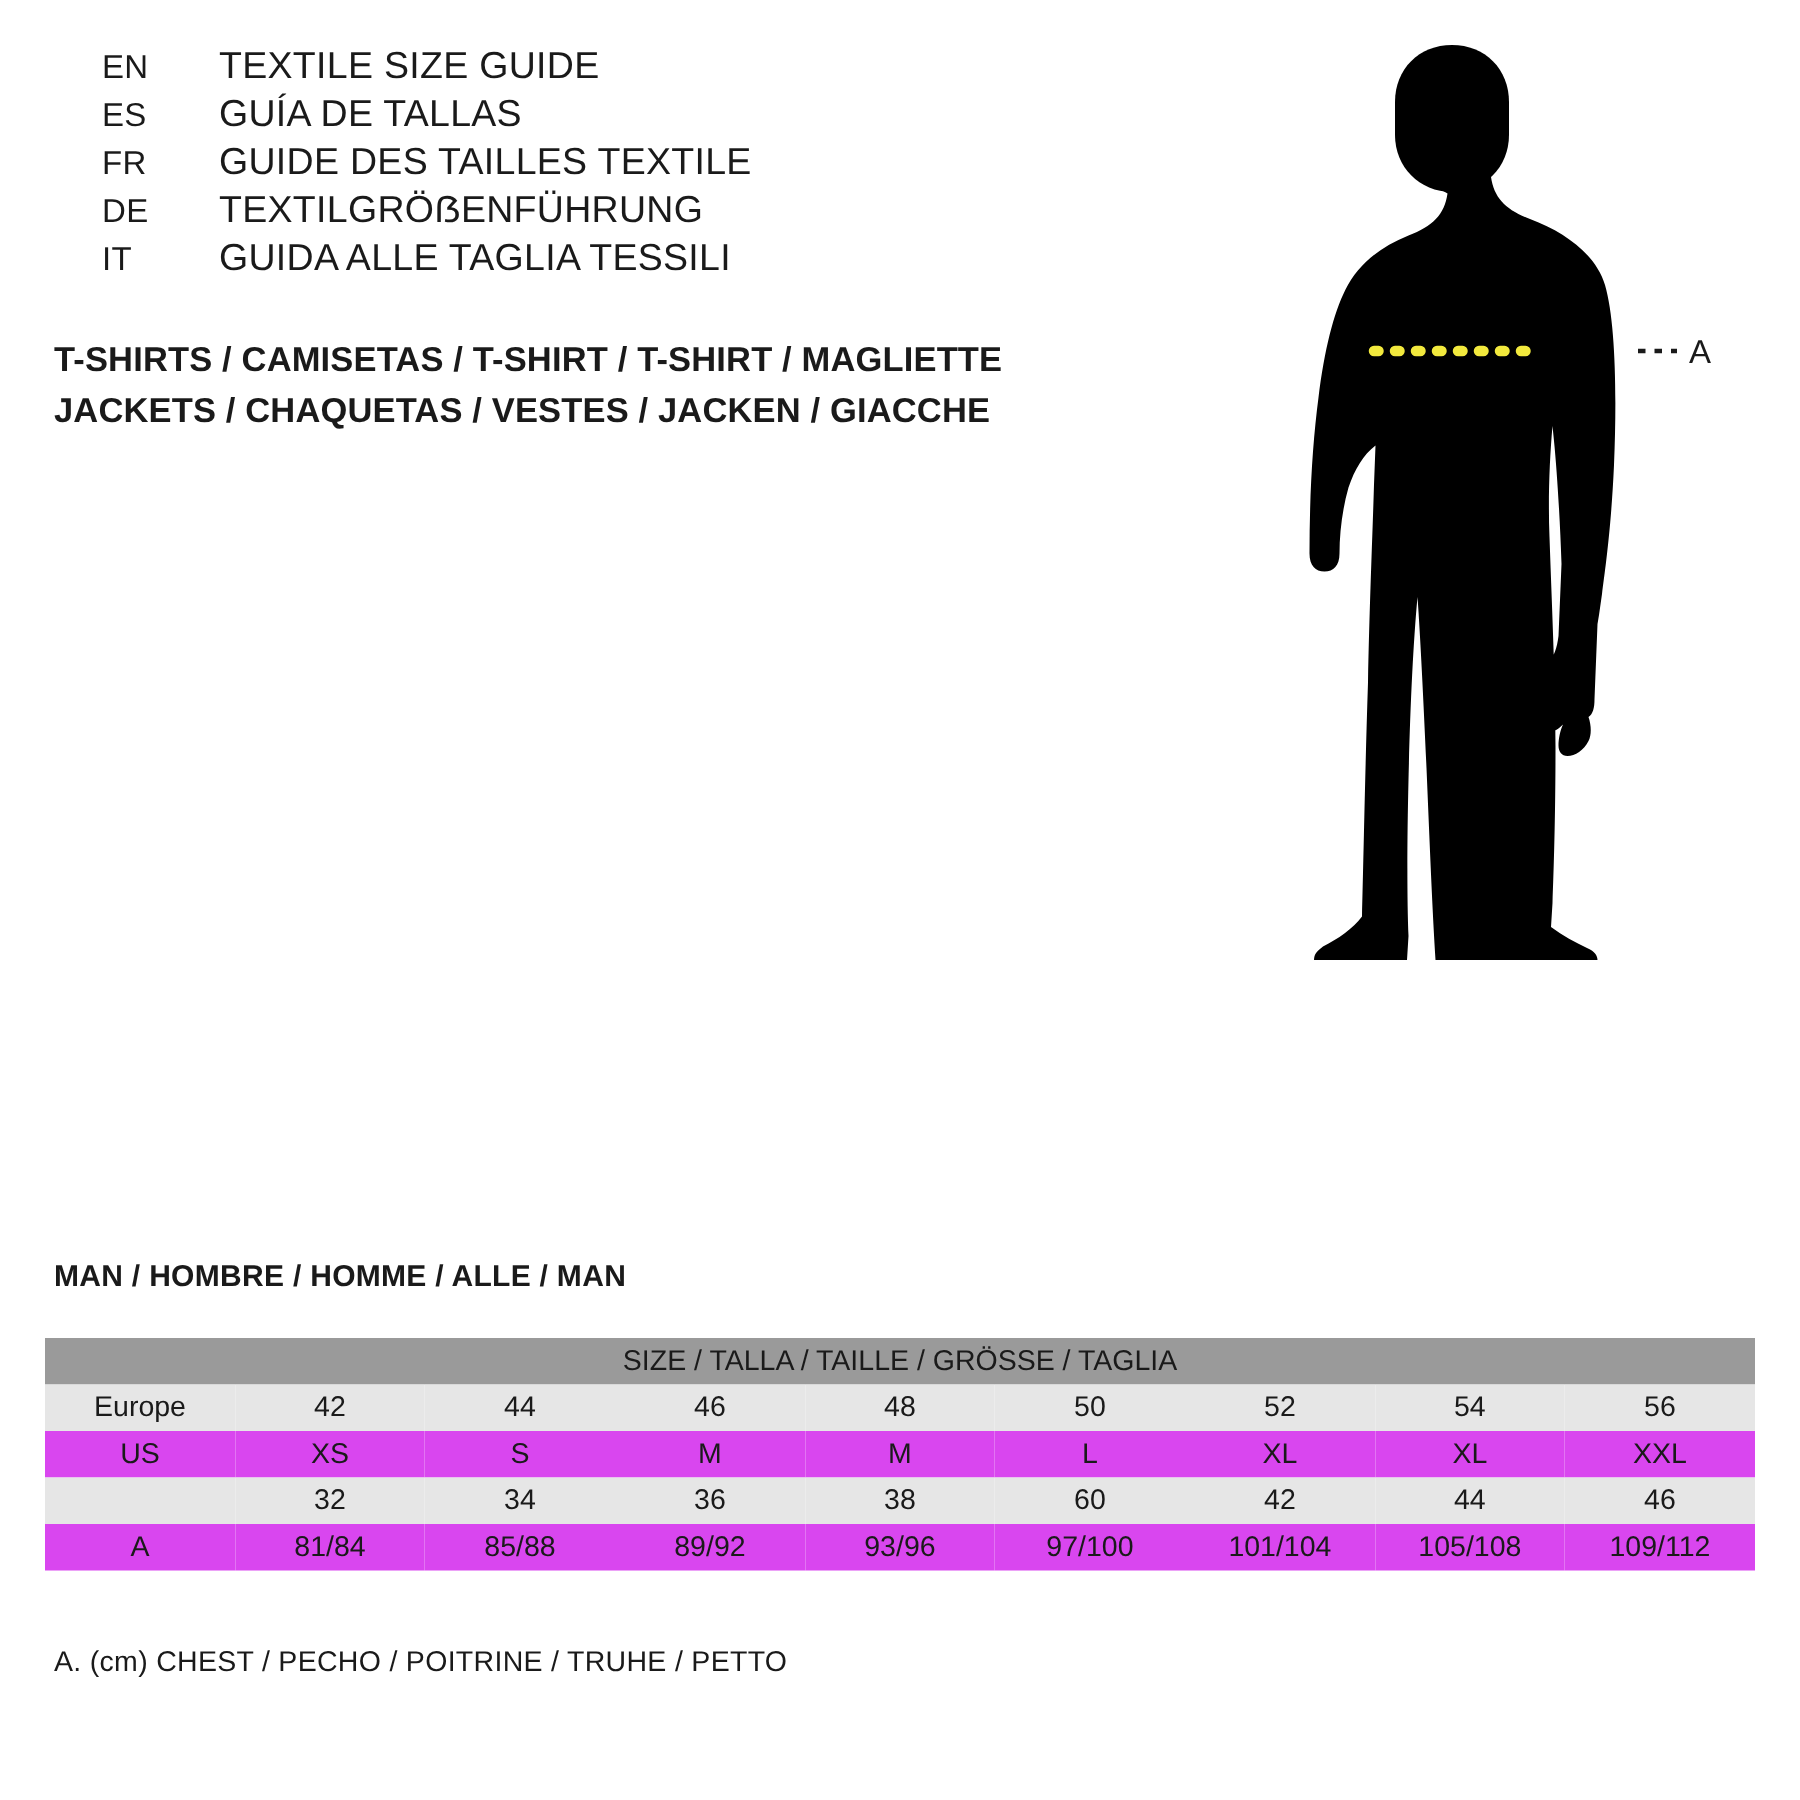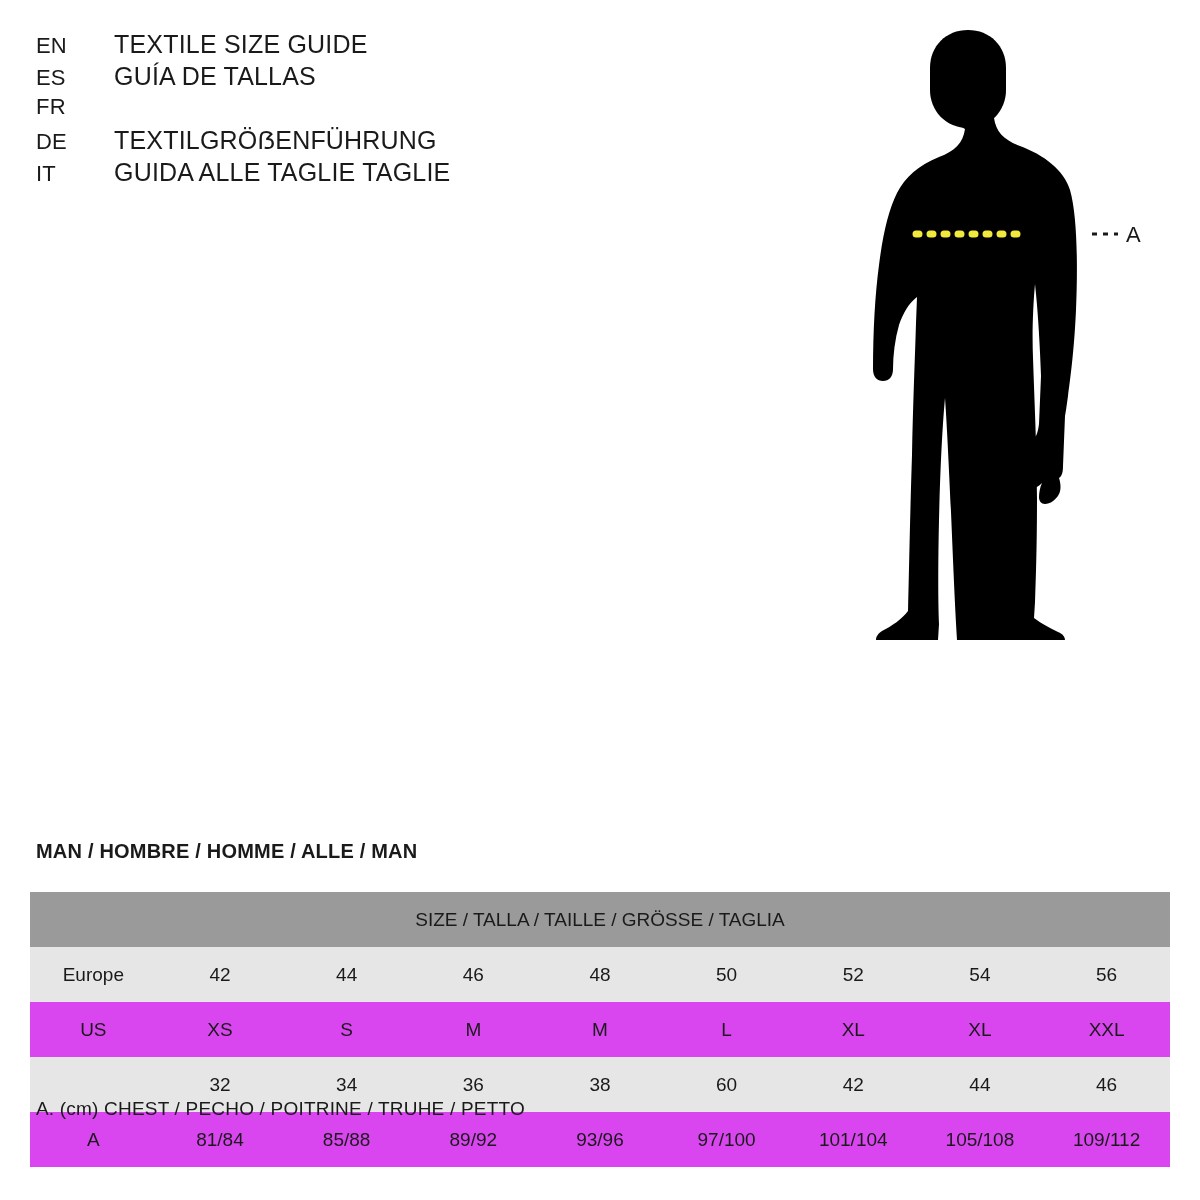--- a/index.html
+++ b/index.html
@@ -32,20 +32,21 @@
     display: flex;
     align-items: baseline;
     height: 32px;
     font-size: 22px;
     letter-spacing: 0.2px;
   }
   .lang-code {
     width: 78px;
     flex: 0 0 78px;
     font-size: 22px;
+    margin-left: 32px;
   }
   .lang-title {
     font-size: 25px;
   }
 
   
   .cat-block {
     position: absolute;
     left: 36px;
     top: 222px;
@@ -87,21 +88,21 @@
     top: 892px;
     width: 1140px;
   }
   table.size-table {
     border-collapse: collapse;
     width: 1140px;
     table-layout: fixed;
     font-size: 19px;
   }
   table.size-table td, table.size-table th {
-    padding: 12px;
+    padding: 0;
     height: 31px;
     text-align: center;
     font-weight: normal;
     vertical-align: middle;
   }
   .row-head td {
     background: #9a9a9a;
     color: #1a1a1a;
     text-align: left;
     padding-left: 12px;
@@ -134,31 +135,36 @@
     <div class="lang-row">
       <span class="lang-code">EN</span>
       <span class="lang-title">TEXTILE SIZE GUIDE</span>
     </div>
     <div class="lang-row">
       <span class="lang-code">ES</span>
       <span class="lang-title">GUÍA DE TALLAS</span>
     </div>
     <div class="lang-row">
       <span class="lang-code">FR</span>
+      <span class="lang-title">GUIDE DES TAILLES TEXTILE</span>
     </div>
     <div class="lang-row">
       <span class="lang-code">DE</span>
       <span class="lang-title">TEXTILGRÖẞENFÜHRUNG</span>
     </div>
     <div class="lang-row">
       <span class="lang-code">IT</span>
-      <span class="lang-title">GUIDA ALLE TAGLIE TAGLIE</span>
-    </div>
-  </div>
-
+      <span class="lang-title">GUIDA ALLE TAGLIA TESSILI</span>
+    </div>
+  </div>
+
+  <div class="cat-block">
+    <div class="cat-line">T-SHIRTS / CAMISETAS / T-SHIRT / T-SHIRT / MAGLIETTE</div>
+    <div class="cat-line">JACKETS / CHAQUETAS / VESTES / JACKEN / GIACCHE</div>
+  </div>
 
   <div class="figure">
     <svg width="360" height="760" viewBox="0 0 360 760" xmlns="http://www.w3.org/2000/svg">
       <g>
 
         <path fill="#000000" d="M148 12 c-22 0 -38 16 -38 38 l0 22 c0 21 16 38 38 38 c22 0 38 -17 38 -38 l0 -22 c0 -22 -16 -38 -38 -38 z"></path>
 
         <path fill="#000000" d="M126 100 l48 0 c2 14 10 22 26 28 c24 9 44 24 50 44 c7 24 8 72 6 120 c-2 44 -6 70 -8 86 l-2 14 l-1 6 l-2 50 c0 6 -1 10 -4 12 c2 6 2 12 0 16 c-3 6 -9 10 -14 10 c-4 0 -6 -3 -6 -7 c0 -4 1 -10 3 -14 c-4 4 -8 6 -10 4 c-2 -2 0 -8 4 -14 c-5 4 -9 5 -11 3 c-2 -3 1 -9 7 -16 c-4 2 -8 1 -9 -2 c-1 -4 3 -10 9 -16 c4 -4 6 -10 7 -18 l2 -48 c-1 -30 -3 -62 -5 -82 l-1 -10 c-2 22 -3 50 -2 74 c2 56 4 100 4 140 c0 44 -1 78 -2 104 l-1 16 c8 6 16 10 24 14 c5 2 7 5 7 8 l-108 0 c-2 -30 -4 -80 -6 -128 c-2 -44 -4 -86 -6 -114 c-3 32 -5 78 -6 122 c-1 42 -1 80 0 104 l-1 16 l-62 0 c0 -4 2 -6 6 -9 c10 -5 20 -12 26 -20 c1 -36 2 -96 4 -156 c1 -52 3 -98 4 -132 l1 -26 c-8 6 -14 16 -18 28 c-4 14 -6 30 -6 44 c0 8 -4 12 -10 12 c-6 0 -10 -4 -10 -12 c0 -38 2 -74 6 -104 c4 -32 10 -56 18 -72 c8 -16 22 -28 42 -36 c16 -6 24 -14 26 -28 z"></path>
       </g>
 

